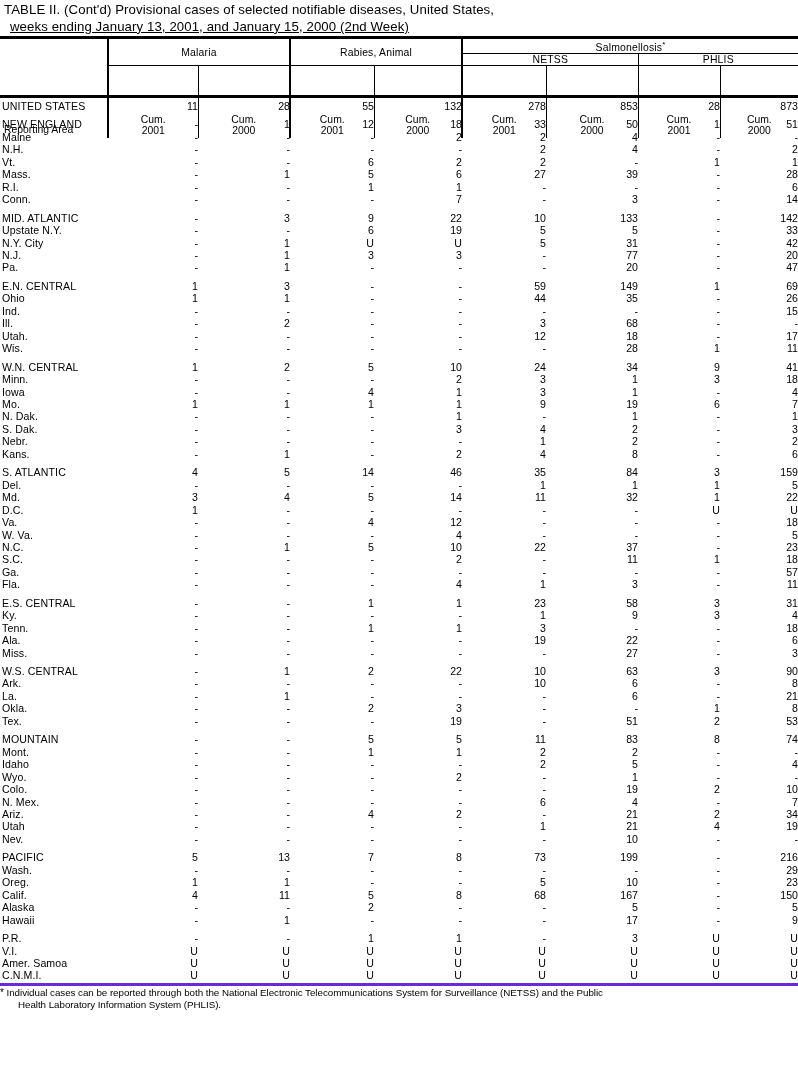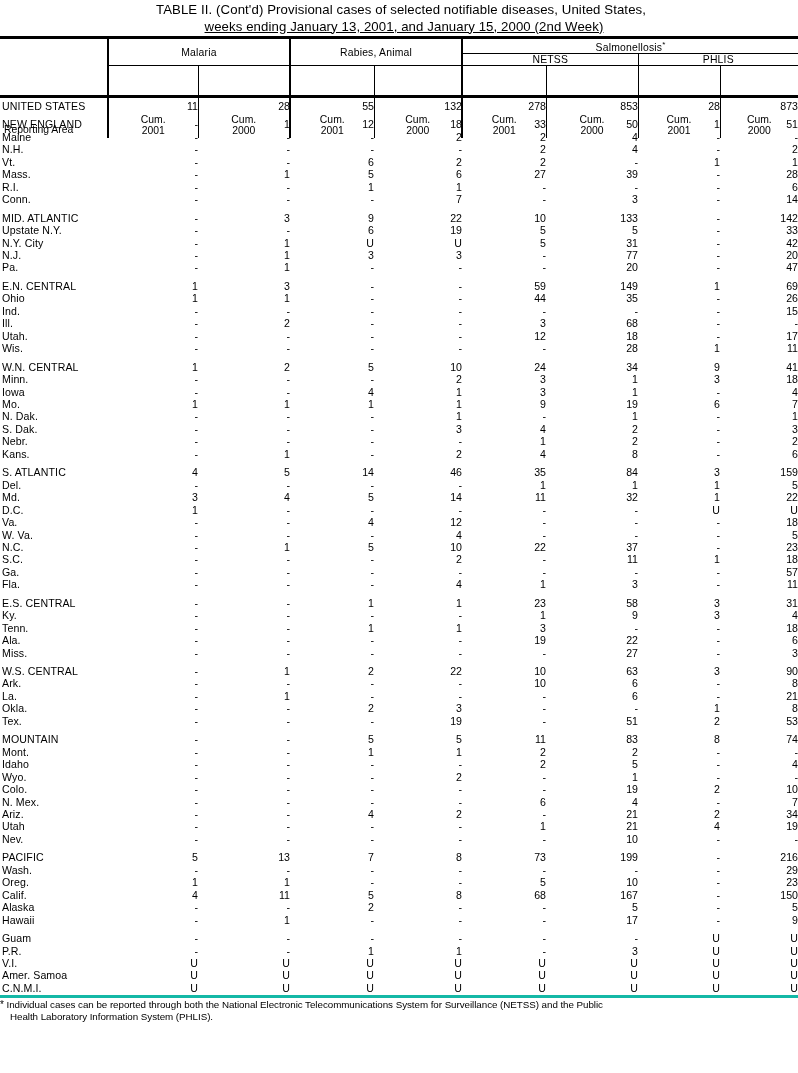--- a/index.html
+++ b/index.html
@@ -17,21 +17,21 @@
   #page {
     position: relative;
     width: 798px;
     height: 1073px;
     overflow: hidden;
   }
 
   
   .title-block {
     padding: 2px 0 1px 0;
-    text-align: center;
+    text-align: left;
   }
   .title-line {
     font-size: 13.2px;
     line-height: 16.5px;
     letter-spacing: 0.1px;
     white-space: nowrap;
   }
   .title-line-1 { padding-left: 4px; }
   .title-line-2 { padding-left: 10px; text-decoration: underline; }
 
@@ -69,21 +69,21 @@
     border-radius: 15px;
   }
   .dis-name { font-size: 10.8px; letter-spacing: 0.2px; }
   .cum-cell { line-height: 10.6px; padding-bottom: 2px !important; }
   .cum-cell .l1 { display:block;margin-top:48px; }
   .cum-cell .l2 { display:block; }
   .sup { font-size: 8px; vertical-align: super; }
 
   
   .body-wrap {
-    border-bottom: 3px solid #14b8a6;
+    border-bottom: 3px solid #6d28d9;
     padding-top: 2px;
     padding-bottom: 1px;
   }
   .body-tbl {
     width: 798px;
     border-collapse: collapse;
     table-layout: fixed;
     font-size: 10.6px;
   }
   .body-tbl td {
@@ -124,21 +124,21 @@
   .pad-n8 { padding-right: 14px; }
 
   
   .foot {
     font-size: 9.8px;
     line-height: 11.6px;
     padding-top: 1px;
   }
   .foot-row1 { white-space: pre; }
   .foot-row2 { letter-spacing: -0.05px; }
-  .foot-indent { padding-left: 10px; }
+  .foot-indent { padding-left: 10px; margin-left: 8px; }
   .fn-star { font-size: 10px; }
 </style>
 </head>
 <body>
 
 <div id="page">
 
   <div class="title-block">
     <div class="title-line title-line-1">TABLE II. (Cont'd) Provisional cases of selected notifiable diseases, United States,</div>
     <div class="title-line title-line-2">weeks ending January 13, 2001, and January 15, 2000 (2nd Week)</div>
@@ -929,31 +929,20 @@
             <td class="num pad-n4">-</td>
             <td class="num pad-n5">-</td>
             <td class="num pad-n6">17</td>
             <td class="num pad-n7">-</td>
             <td class="num pad-n8">9</td>
           </tr>
           <tr class="spacer">
             <td colspan="9"></td>
           </tr>
           <tr>
-            <td class="area">Guam</td>
-            <td class="num pad-n1">-</td>
-            <td class="num pad-n2">-</td>
-            <td class="num pad-n3">-</td>
-            <td class="num pad-n4">-</td>
-            <td class="num pad-n5">-</td>
-            <td class="num pad-n6">-</td>
-            <td class="num pad-n7">U</td>
-            <td class="num pad-n8">U</td>
-          </tr>
-          <tr>
             <td class="area">P.R.</td>
             <td class="num pad-n1">-</td>
             <td class="num pad-n2">-</td>
             <td class="num pad-n3">1</td>
             <td class="num pad-n4">1</td>
             <td class="num pad-n5">-</td>
             <td class="num pad-n6">3</td>
             <td class="num pad-n7">U</td>
             <td class="num pad-n8">U</td>
           </tr>

